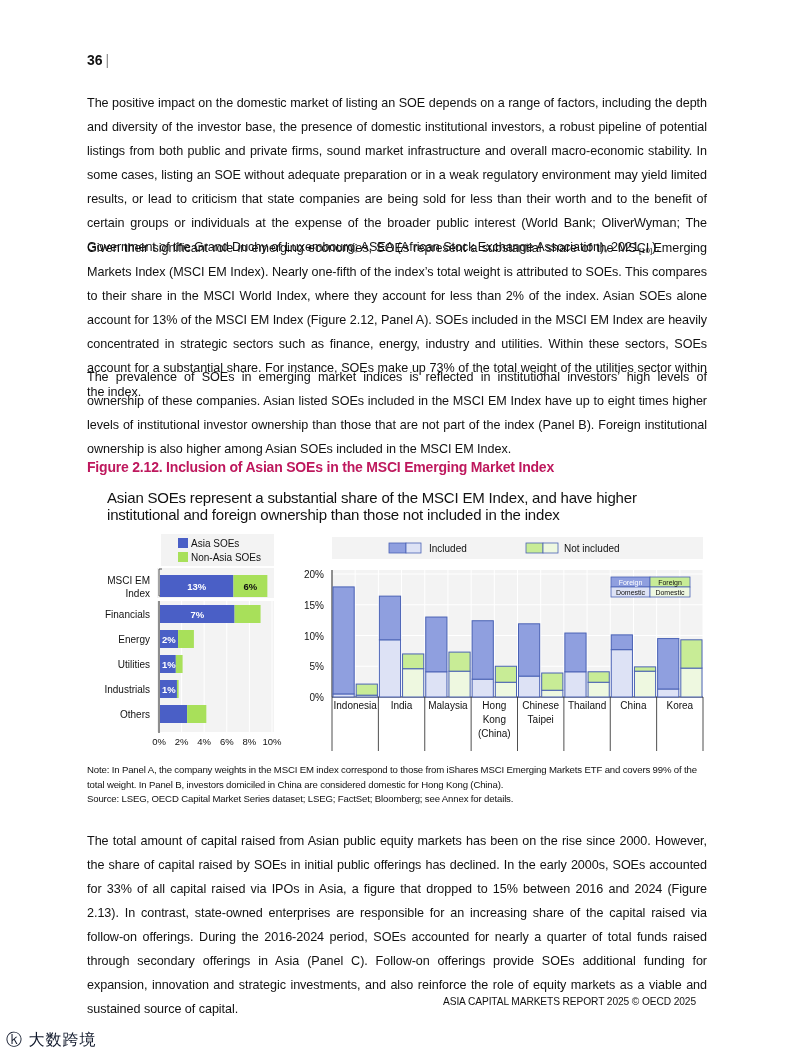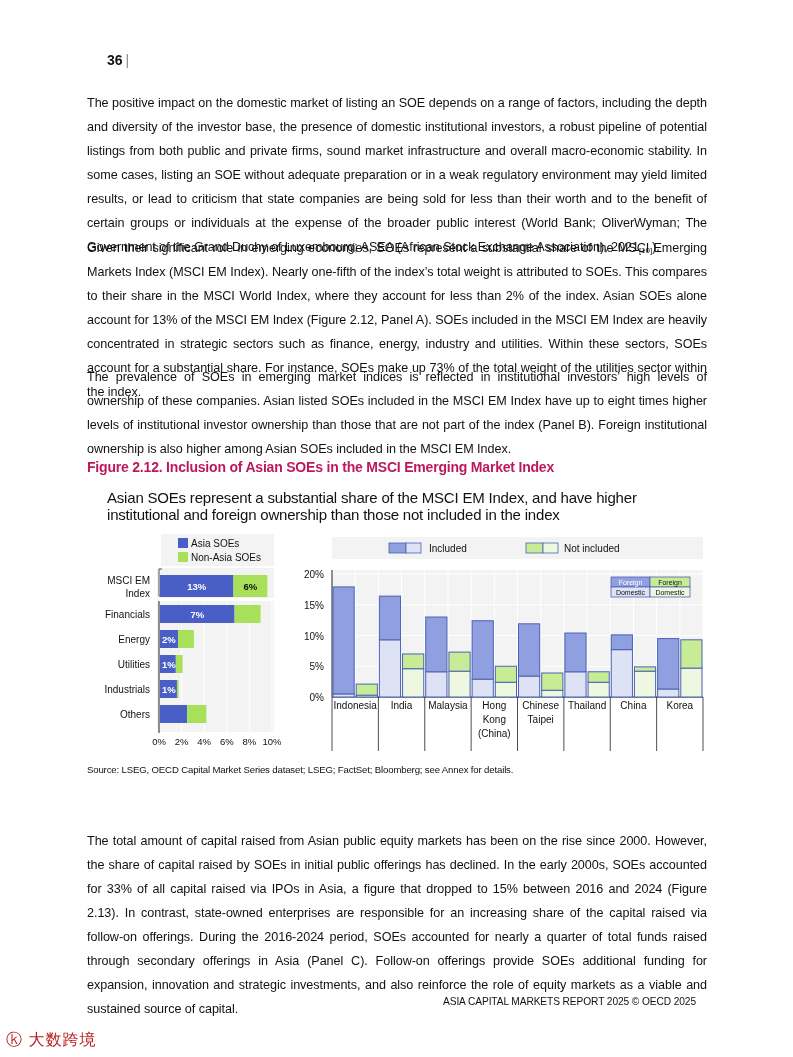--- a/index.html
+++ b/index.html
@@ -1,25 +1,25 @@
 <!DOCTYPE html>
 <html><head>
 <meta charset="utf-8">
 <style>
   html,body{margin:0;padding:0;background:#fff;}
   body{width:793px;height:1057px;position:relative;overflow:hidden;font-family:"Liberation Sans",sans-serif;color:#111;}
-  .pagenum{position:absolute;left:87px;top:52px;font-size:14px;font-weight:bold;margin-left:20px;}
+  .pagenum{position:absolute;left:87px;top:52px;font-size:14px;font-weight:bold;}
   .pagenum .bar{font-weight:normal;color:#888;margin-left:3px;}
   .para{position:absolute;left:87px;width:620px;font-size:12.6px;line-height:24px;text-align:justify;letter-spacing:-0.05px;}
   .para sub{font-size:8px;vertical-align:-2px;}
   .fig-title{position:absolute;left:87px;top:459px;font-size:14px;font-weight:bold;color:#be185d;letter-spacing:-0.2px;}
   .fig-sub{position:absolute;left:87px;top:489px;width:600px;font-size:15px;line-height:17px;letter-spacing:-0.2px;margin-left:20px;}
   .note{position:absolute;left:87px;top:763px;width:625px;font-size:9.6px;line-height:14.5px;letter-spacing:-0.15px;}
   .footer{position:absolute;left:435px;top:996px;font-size:10.2px;letter-spacing:-0.1px;margin-left:8px;}
-  .watermark{position:absolute;left:6px;top:1030px;font-size:16px;color:#b91c1c;letter-spacing:1px;}
+  .watermark{position:absolute;left:6px;top:1030px;font-size:16px;color:#0f172a;letter-spacing:1px;}
   svg text{font-family:"Liberation Sans",sans-serif;}
   #chart{position:absolute;left:0;top:530px;}
 </style>
 </head>
 <body>
 
 <div class="pagenum"><span>36</span><span class="bar">|</span></div>
 
 <div class="para" style="top:91px"><span>The positive impact on the domestic market of listing an SOE depends on a range of factors, including the depth and diversity of the investor base, the presence of domestic institutional investors, a robust pipeline of potential listings from both public and private firms, sound market infrastructure and overall macro-economic stability. In some cases, listing an SOE without adequate preparation or in a weak regulatory environment may yield limited results, or lead to criticism that state companies are being sold for less than their worth and to the benefit of certain groups or individuals at the expense of the broader public interest (World Bank; OliverWyman; The Government of the Grand Duchy of Luxembourg; ASEA (African Stock Exchange Association), 2021</span><sub>[10]</sub><span>).</span></div>
 
@@ -170,19 +170,20 @@
     <rect x="650" y="47" width="40" height="10" fill="#c8ec96" stroke="#4a62b5" stroke-width="0.8"></rect>
     <rect x="611" y="57" width="39" height="10" fill="#dde2f5" stroke="#4a62b5" stroke-width="0.8"></rect>
     <rect x="650" y="57" width="40" height="10" fill="#eef8e0" stroke="#4a62b5" stroke-width="0.8"></rect>
     <text x="630.5" y="55" font-size="7" fill="#fff" text-anchor="middle">Foreign</text>
     <text x="670" y="55" font-size="7" fill="#111" text-anchor="middle">Foreign</text>
     <text x="630.5" y="65" font-size="7" fill="#111" text-anchor="middle">Domestic</text>
     <text x="670" y="65" font-size="7" fill="#111" text-anchor="middle">Domestic</text>
   </svg>
 
 <div class="note">
+  <div>Note: In Panel A, the company weights in the MSCI EM index correspond to those from iShares MSCI Emerging Markets ETF and covers 99% of the total weight. In Panel B, investors domiciled in China are considered domestic for Hong Kong (China).</div>
   <div>Source: LSEG, OECD Capital Market Series dataset; LSEG; FactSet; Bloomberg; see Annex for details.</div>
 </div>
 
 <div class="para" style="top:829px">The total amount of capital raised from Asian public equity markets has been on the rise since 2000. However, the share of capital raised by SOEs in initial public offerings has declined. In the early 2000s, SOEs accounted for 33% of all capital raised via IPOs in Asia, a figure that dropped to 15% between 2016 and 2024 (Figure 2.13). In contrast, state-owned enterprises are responsible for an increasing share of the capital raised via follow-on offerings. During the 2016-2024 period, SOEs accounted for nearly a quarter of total funds raised through secondary offerings in Asia (Panel C). Follow-on offerings provide SOEs additional funding for expansion, innovation and strategic investments, and also reinforce the role of equity markets as a viable and sustained source of capital.</div>
 
 <div class="footer">ASIA CAPITAL MARKETS REPORT 2025 © OECD 2025</div>
 <div class="watermark"><span>ⓚ</span> <span>大数跨境</span></div>
 
 </body></html>

